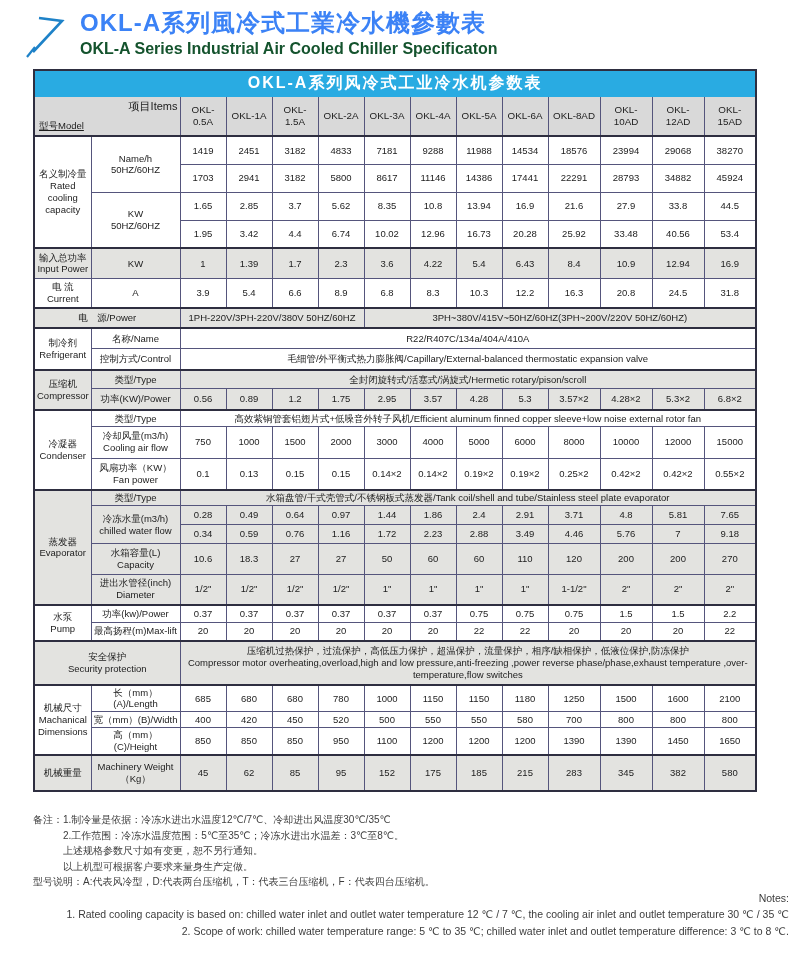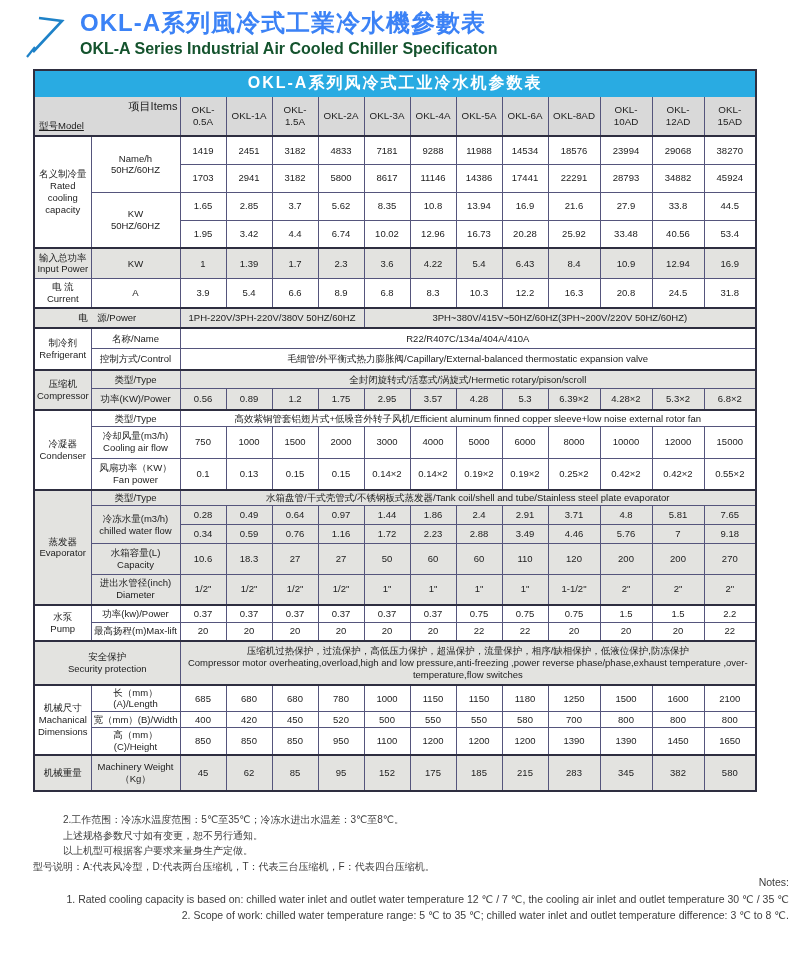--- a/index.html
+++ b/index.html
@@ -223,21 +223,21 @@
     <tr class="h22 shade">
       <td class="lbl">功率(KW)/Power</td>
     <td>0.56</td>
           <td>0.89</td>
           <td>1.2</td>
           <td>1.75</td>
           <td>2.95</td>
           <td>3.57</td>
           <td>4.28</td>
           <td>5.3</td>
-          <td>6.39×2</td>
+          <td>3.57×2</td>
           <td>4.28×2</td>
           <td>5.3×2</td>
           <td>6.8×2</td>
         </tr>
 
     <tr class="h16 sec">
       <td class="cat" rowspan="3">冷凝器
 Condenser</td>
       <td class="lbl">类型/Type</td>
       <td colspan="12">高效紫铜管套铝翅片式+低噪音外转子风机/Efficient aluminum finned copper sleeve+low noise external rotor fan</td>
@@ -447,20 +447,21 @@
           <td>215</td>
           <td>283</td>
           <td>345</td>
           <td>382</td>
           <td>580</td>
         </tr>
   </tbody>
     </table>
 
   <div class="notes">
+    <div class="note-zh">备注：1.制冷量是依据：冷冻水进出水温度12℃/7℃、冷却进出风温度30℃/35℃</div>
     <div class="note-zh ind1">2.工作范围：冷冻水温度范围：5℃至35℃；冷冻水进出水温差：3℃至8℃。</div>
     <div class="note-zh ind1">上述规格参数尺寸如有变更，恕不另行通知。</div>
     <div class="note-zh ind1">以上机型可根据客户要求来量身生产定做。</div>
     <div class="note-zh">型号说明：A:代表风冷型，D:代表两台压缩机，T：代表三台压缩机，F：代表四台压缩机。</div>
     <div class="note-en">Notes:</div>
     <div class="note-en">1. Rated cooling capacity is based on: chilled water inlet and outlet water temperature 12 ℃ / 7 ℃, the cooling air inlet and outlet temperature 30 ℃ / 35 ℃</div>
     <div class="note-en">2. Scope of work: chilled water temperature range: 5 ℃ to 35 ℃; chilled water inlet and outlet temperature difference: 3 ℃ to 8 ℃.</div>
 
   </div>
 

